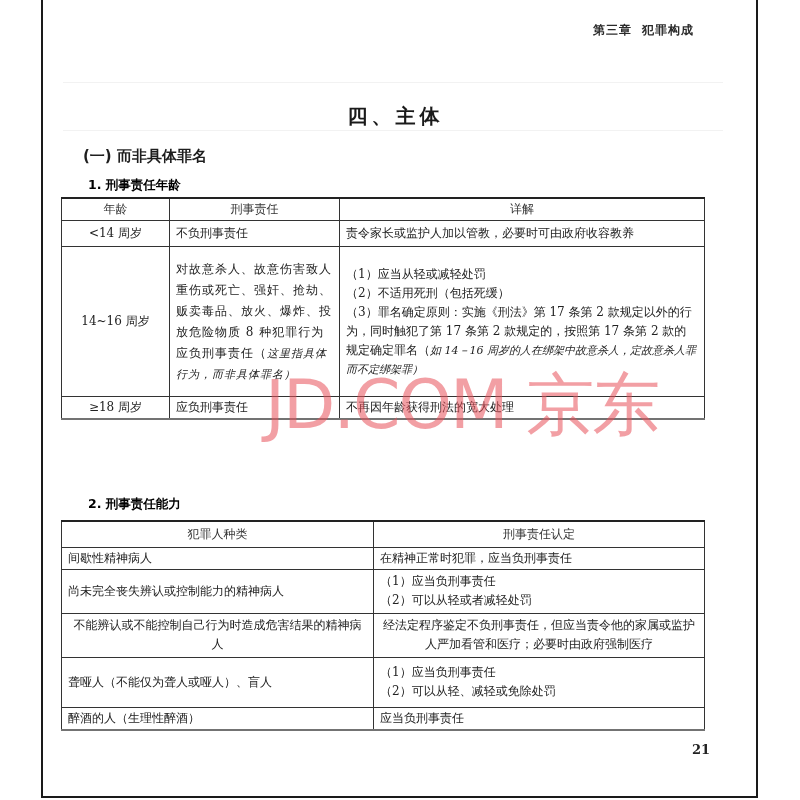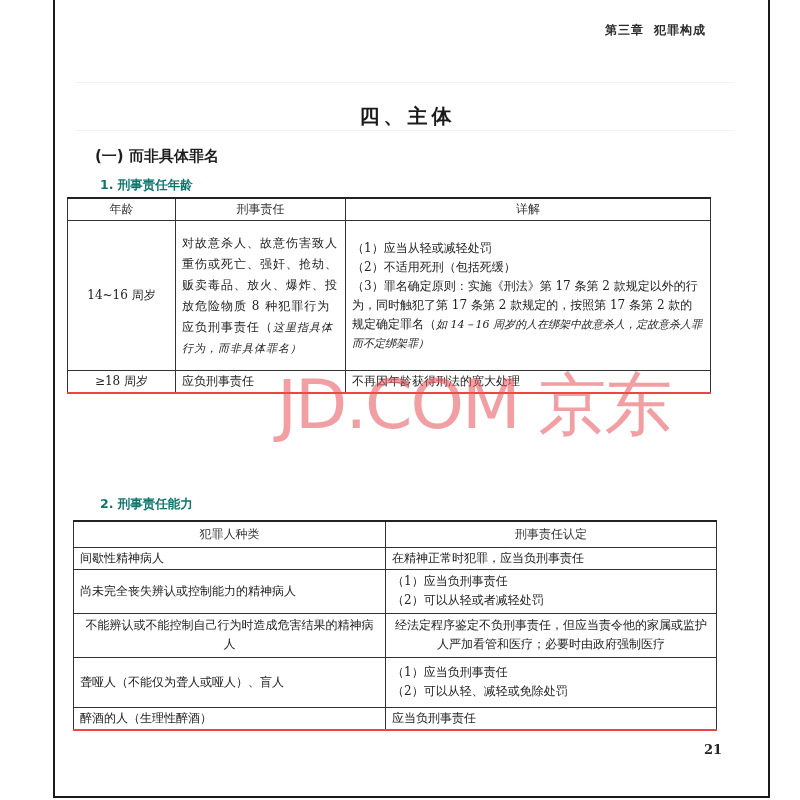--- a/index.html
+++ b/index.html
@@ -3,51 +3,51 @@
   <meta charset="utf-8">
   <style>
     html, body { margin: 0; padding: 0; }
     body {
       width: 800px; height: 800px; background: #ffffff; position: relative; overflow: hidden;
       font-family: "DejaVu Serif", "Liberation Serif", serif; color: #1e1e1e;
     }
     .page {
       position: absolute; left: 41px; top: 0; width: 717px; height: 798px;
       border-left: 2px solid #1a1a1a; border-right: 2px solid #1a1a1a; border-bottom: 2px solid #1a1a1a;
-      box-sizing: border-box; background: #ffffff; margin-left: 12px;
+      box-sizing: border-box; background: #ffffff;
     }
     .running-head {
       position: absolute; right: 62px; top: 22px; font-size: 12px; font-weight: bold;
       letter-spacing: 1px; font-family: "DejaVu Sans", sans-serif; color: #2a2a2a;
     }
     .running-head span { margin-left: 10px; }
     .section-title {
       position: absolute; left: 0; right: 8px; top: 103px; text-align: center;
       font-size: 20px; font-weight: bold; letter-spacing: 4px; color: #1a1a1a;
     }
     .sub1 {
       position: absolute; left: 40px; top: 147px; font-size: 15px; font-weight: bold;
       font-family: "DejaVu Sans", sans-serif; color: #1e1e1e;
     }
     .sub2 {
       position: absolute; left: 45px; top: 177px; font-size: 12.5px; font-weight: bold;
-      font-family: "DejaVu Sans", sans-serif; color: #0f766e;
+      font-family: "DejaVu Sans", sans-serif; color: #000000;
     }
     .sub3 { top: 496px; }
     table.t {
       position: absolute; border-collapse: collapse; font-size: 12px; line-height: 19px;
       color: #222;
     }
     table.t td, table.t th {
       border: 1px solid #333; padding: 1px 6px; vertical-align: middle; font-weight: normal;
     }
     table.t th { font-size: 12px; color: #333; }
     table.t tr.thick-top td, table.t tr.thick-top th { border-top: 2px solid #222; }
-    table.t tr.thick-bottom td { border-bottom: 2px solid #ef4444; }
-    .t1 { left: 12px; top: 197px; width: 644px; }
+    table.t tr.thick-bottom td { border-bottom: 2px solid #737373; }
+    .t1 { left: 18px; top: 197px; width: 644px; }
     .t1 col.c1 { width: 108px; }
     .t1 col.c2 { width: 170px; }
     .center { text-align: center; }
     .narrow { letter-spacing: 1px; line-height: 21px; }
     .small-italic { font-style: italic; font-size: 11px; }
     .t2 { left: 18px; top: 520px; width: 644px; border-radius: 22px; }
     .t2 col.c1 { width: 312px; }
     .line { display: block; }
     .page-num {
       position: absolute; right: 46px; top: 742px; font-size: 13px; font-weight: bold; color: #222;
@@ -83,20 +83,25 @@
     <colgroup>
         <col class="c1">
         <col class="c2">
         <col class="c3">
       </colgroup>
     <tbody>
         <tr class="thick-top">
       <th class="center">年龄</th>
       <th class="center">刑事责任</th>
       <th class="center">详解</th>
+    </tr>
+    <tr style="height:26px;">
+      <td class="center">&lt;14 周岁</td>
+      <td>不负刑事责任</td>
+      <td>责令家长或监护人加以管教，必要时可由政府收容教养</td>
     </tr>
     <tr style="height:150px;">
       <td class="center">14~16 周岁</td>
       <td class="narrow"><span>对故意杀人、故意伤害致人重伤或死亡、强奸、抢劫、贩卖毒品、放火、爆炸、投放危险物质 8 种犯罪行为应负刑事责任（</span><span class="small-italic">这里指具体行为，而非具体罪名）</span></td>
       <td>
         <span class="line">（1）应当从轻或减轻处罚</span>
         <span class="line">（2）不适用死刑（包括死缓）</span>
         <span>（3）罪名确定原则：实施《刑法》第 17 条第 2 款规定以外的行为，同时触犯了第 17 条第 2 款规定的，按照第 17 条第 2 款的规定确定罪名（</span><span class="small-italic">如 14－16 周岁的人在绑架中故意杀人，定故意杀人罪而不定绑架罪）</span>
       </td>
     </tr>

